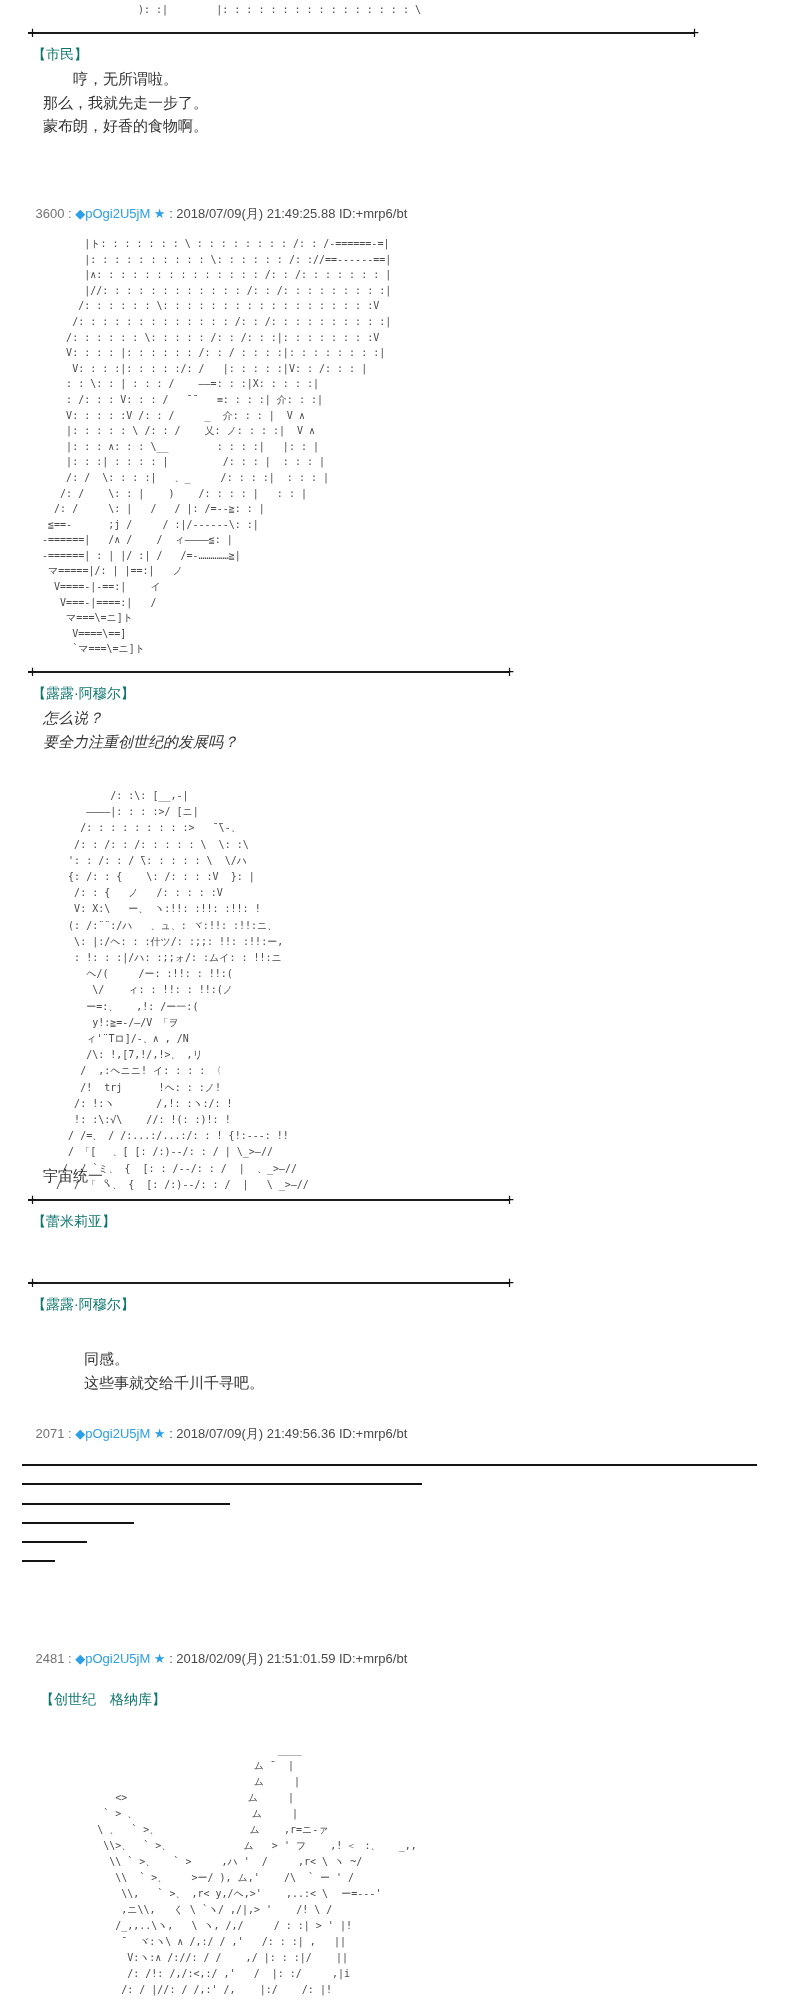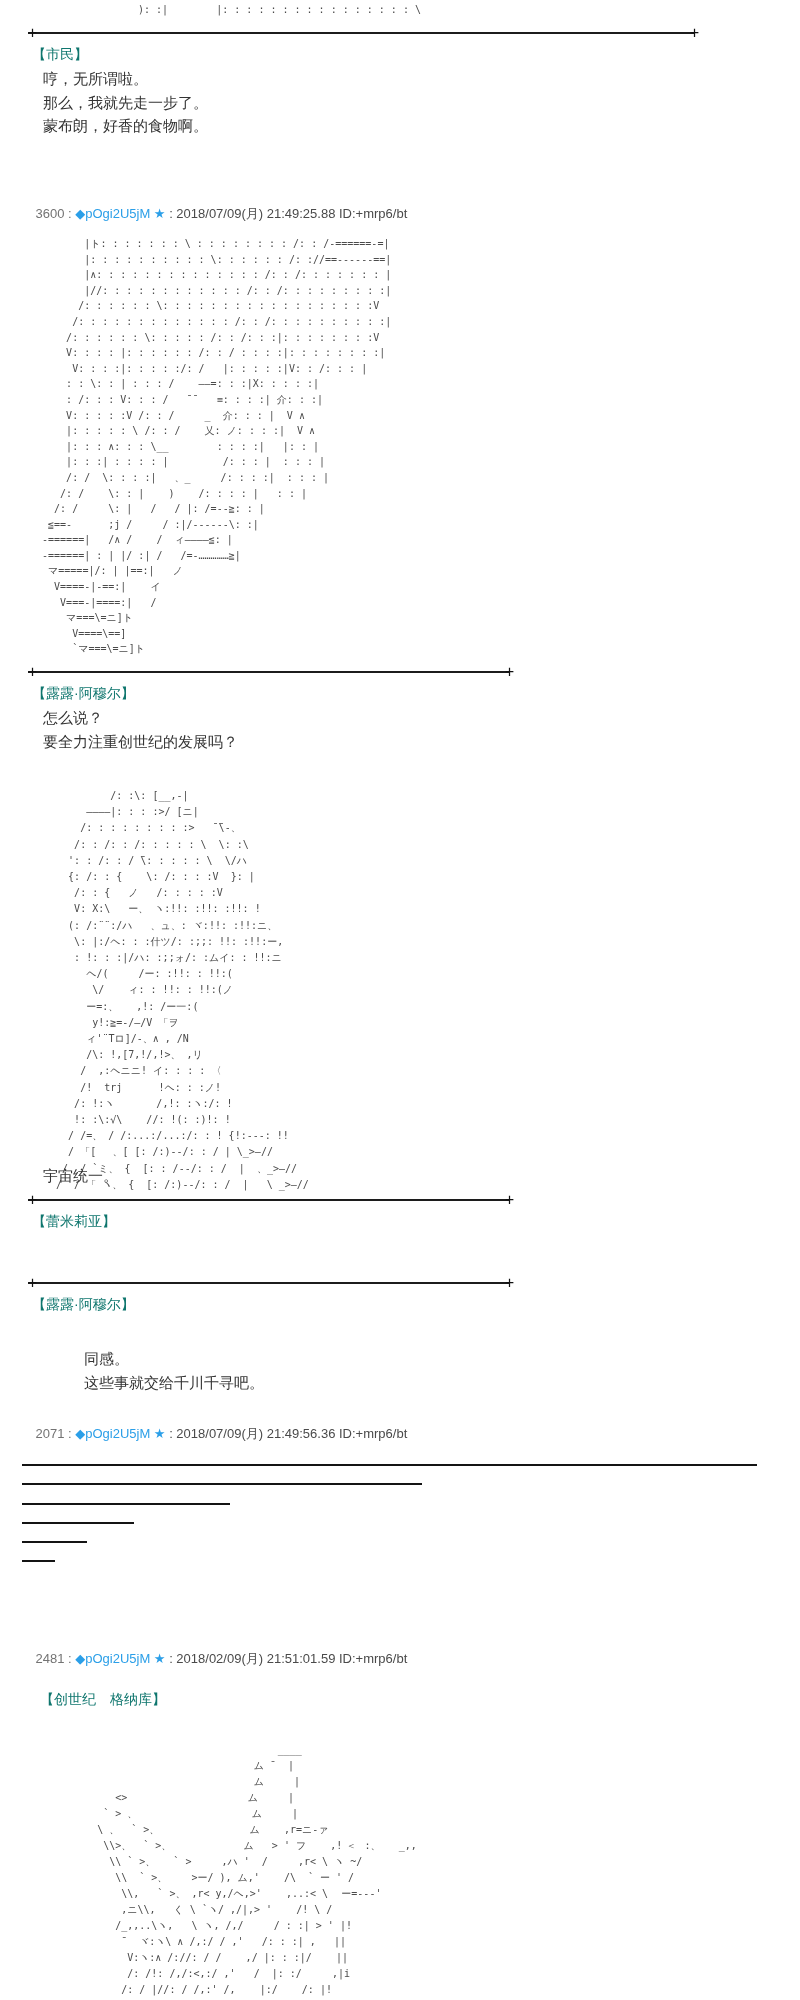--- a/index.html
+++ b/index.html
@@ -31,21 +31,21 @@
 
   <pre class="aa abs" style="left:138px; top:-14px;">(: :|        |: : : : : : : : : : :    : : ,)
 ): :|        |: : : : : : : : : : : : : : : : \</pre>
 
   <div class="divider" style="left:28px; top:32px; width:667px;">
     <span class="plus l">+</span>
     <span class="plus r">+</span>
   </div>
 
   <div class="speaker abs" style="left:32px; top:46px;">【市民】</div>
-  <div class="dlines abs" style="left:43px; top:67px;">哼，无所谓啦。
+  <div class="dlines abs" style="left:43px; top:67px;text-align:center;">哼，无所谓啦。
 那么，我就先走一步了。
 蒙布朗，好香的食物啊。</div>
 
   <div class="post-header abs" style="left:21px; top:190px;">
     <span class="num">3600 : </span><span class="trip">◆pOgi2U5jM ★</span><span> : 2018/07/09(月) 21:49:25.88 ID:+mrp6/bt</span>
   </div>
 
   <pre class="aa abs" style="left:30px; top:236px;">         |ト: : : : : : : \ : : : : : : : : /: : /-======-=|
          |: : : : : : : : : : \: : : : : : /: ://==------==|
          |∧: : : : : : : : : : : : : : /: : /: : : : : : : |
@@ -73,21 +73,21 @@
       マ===\=ニ]ト
        V====\==]
        `マ===\=ニ]ト</pre>
 
   <div class="divider" style="left:28px; top:671px; width:482px;">
     <span class="plus l">+</span>
     <span class="plus r">+</span>
   </div>
 
   <div class="speaker abs" style="left:32px; top:685px;">【露露·阿穆尔】</div>
-  <div class="dlines abs" style="left:43px; top:706px;">怎么说？
+  <div class="dlines abs" style="left:43px; top:706px;font-style:italic;">怎么说？
 要全力注重创世纪的发展吗？</div>
 
   <pre class="aa aa2 abs" style="left:38px; top:788px;">            /: :\: [__,-|
         ――――|: : : :&gt;/ [ニ|
        /: : : : : : : : :&gt;   ̄ ̄\-、
       /: : /: : /: : : : : \  \: :\
      ': : /: : / ̄\: : : : : \  \/ハ
      {: /: : {    \: /: : : :V  }: |
       /: : {   ノ   /: : : : :V
       V: X:\   ー、 ヽ:!!: :!!: :!!: !

